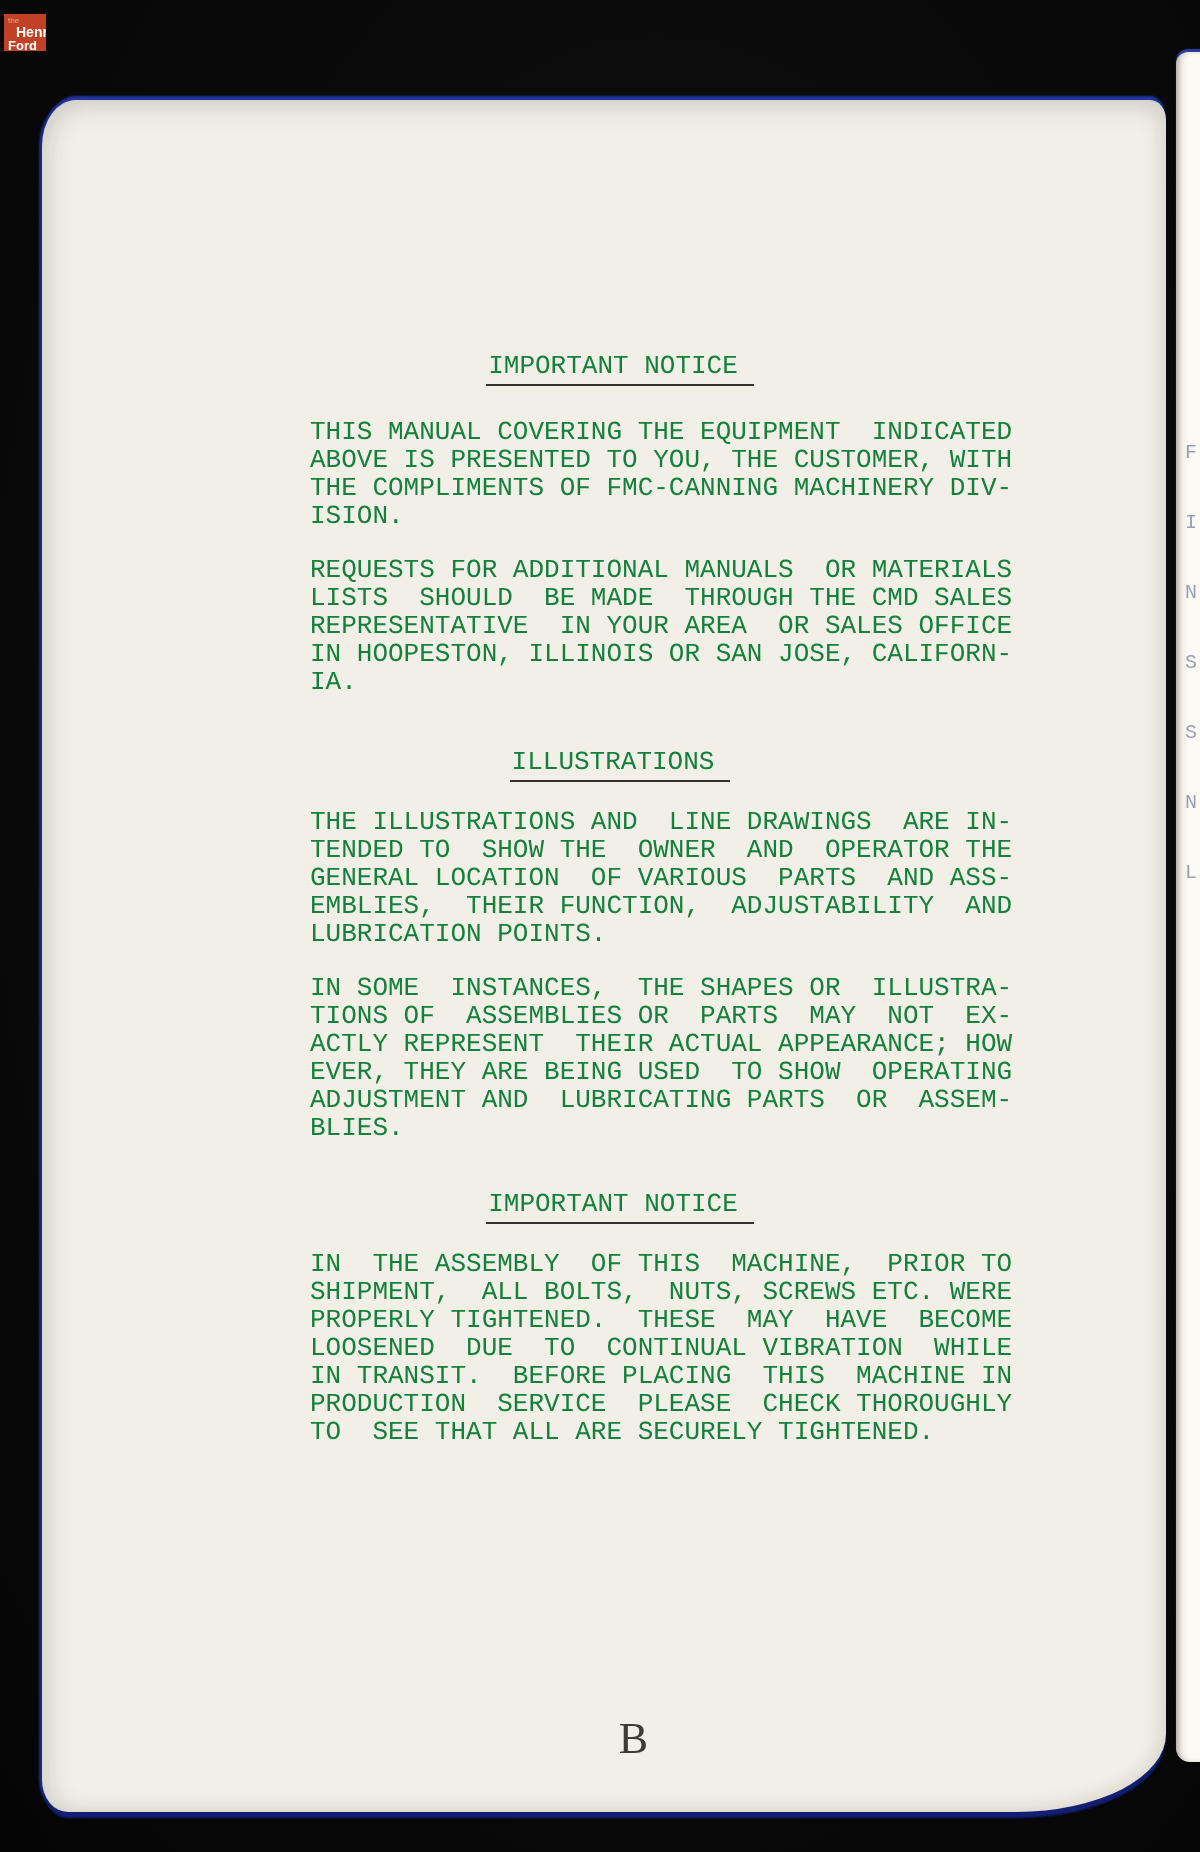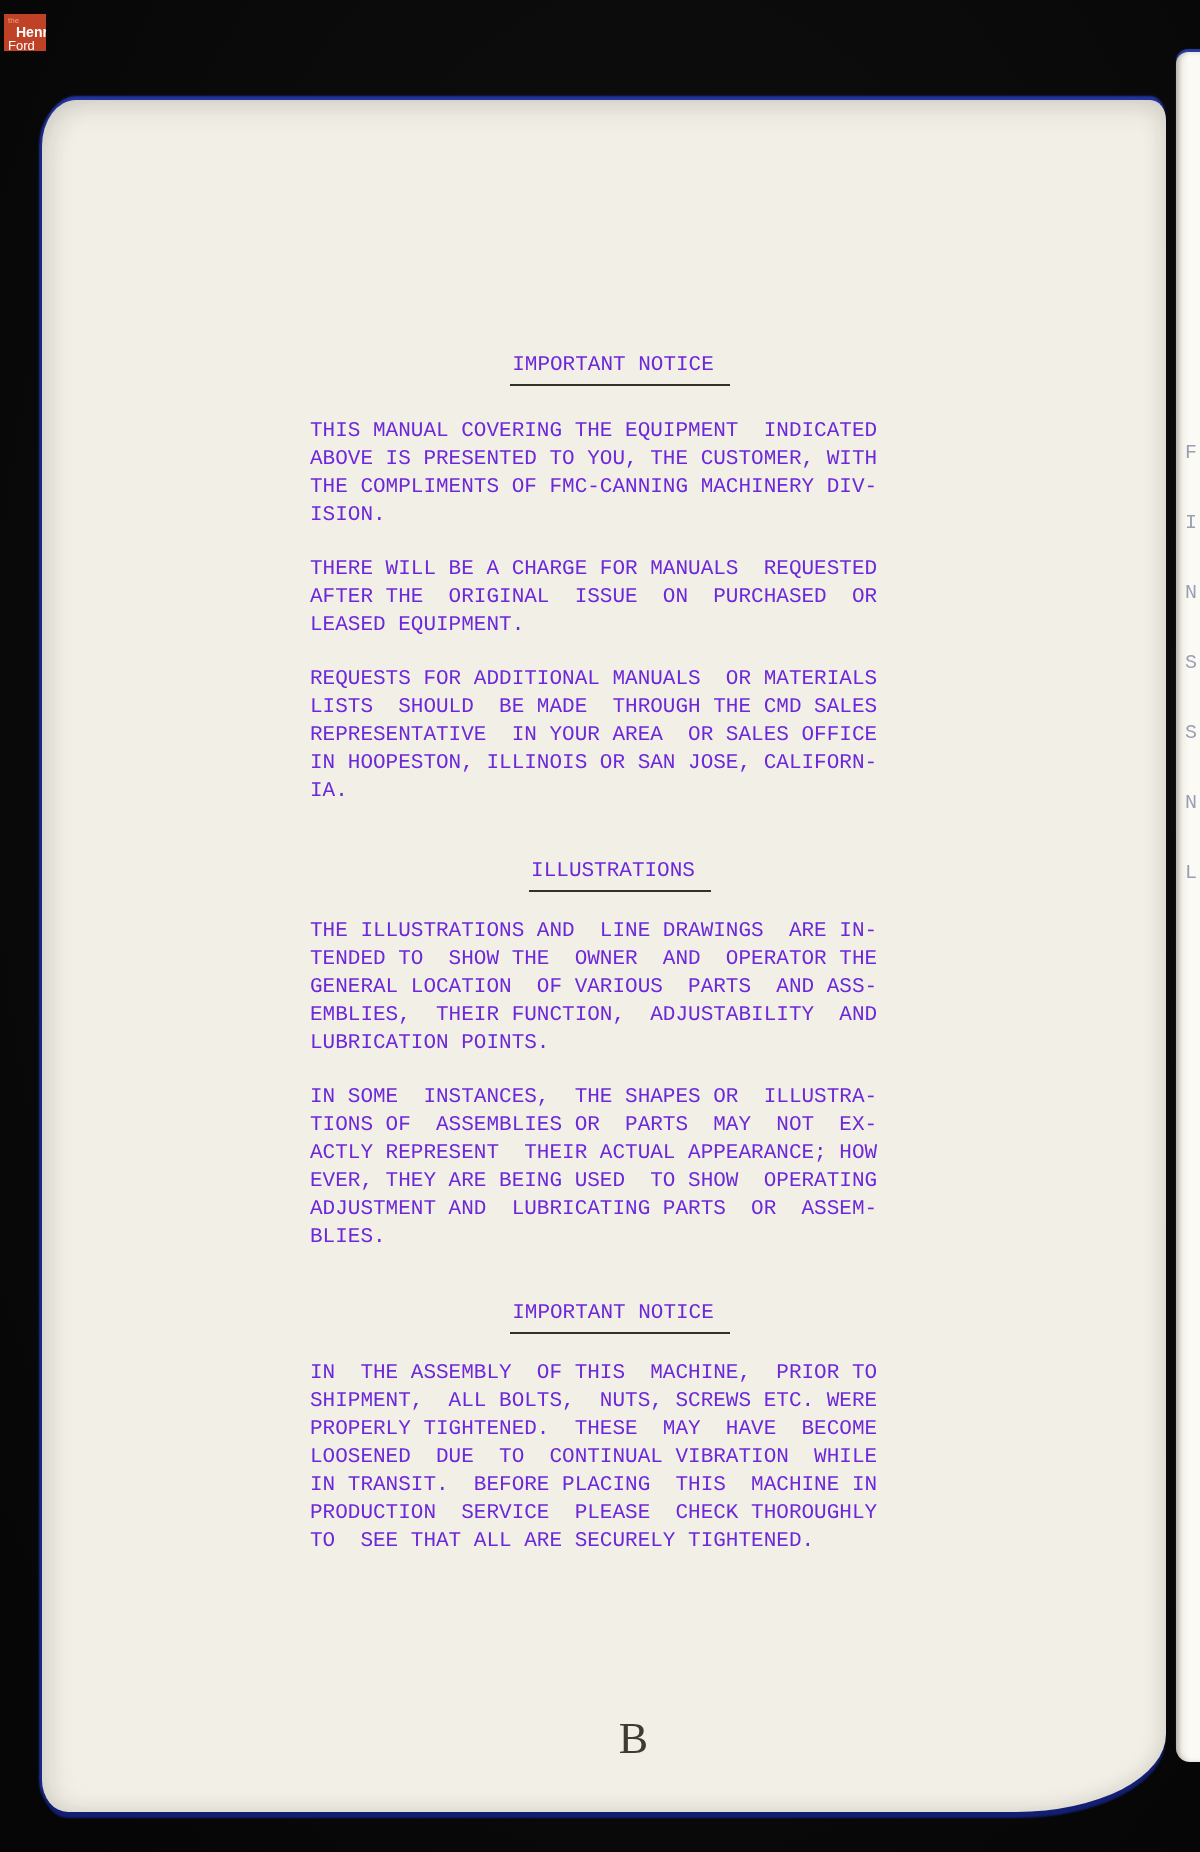--- a/index.html
+++ b/index.html
@@ -21,21 +21,21 @@
       0 -5px 2px -1px #23349c,
       0 7px 2px -1px #131f72,
       -4px 0 2px -1px #1c2a88,
       inset 10px 0 24px rgba(40,40,40,0.10),
       inset -8px 0 20px rgba(40,40,40,0.06),
       inset 0 14px 26px rgba(50,50,50,0.06);
   }
   
   .text-col{
     position:absolute;left:268px;top:252px;width:620px;
-    color:#6d28d9;font-size:21px;line-height:28px;
+    color:#15803d;font-size:26px;line-height:28px;
     text-rendering:geometricPrecision;
   }
   .tw-heading{
     text-align:center;margin:0 0 32px 0;white-space:pre;
   }
   .tw-heading .u{
     display:inline-block;border-bottom:2.5px solid #33312b;
     padding:0 16px 4px 2px;
   }
   .tw-para{white-space:pre;margin:0 0 26px 0;}
@@ -50,21 +50,21 @@
   }
   
   .logo{
     position:absolute;left:4px;top:14px;width:42px;height:37px;
     background:#bf4226;color:#fff;overflow:hidden;
     font-family:"Liberation Sans","DejaVu Sans",sans-serif;
     padding:2px 0 0 3px;box-sizing:border-box;line-height:1;
   }
   .logo .the{display:block;font-size:8px;color:#eda27f;margin:1px 0 0 1px;}
   .logo .henry{display:block;font-size:14px;font-weight:bold;margin:0 0 0 9px;letter-spacing:0;}
-  .logo .ford{display:block;font-size:13px;font-weight:normal;margin:0 0 0 1px;}
+  .logo .ford{display:block;font-size:13px;font-weight:bold;margin:0 0 0 1px;}
   
   .next-page{
     position:absolute;left:1176px;top:52px;width:26px;height:1710px;
     background:linear-gradient(90deg,#d6d3c6 0px,#f2f0e8 6px,#fbfaf4 13px,#fbfaf4 100%);
     border-radius:12px 0 0 14px;
     box-shadow:0 -3px 1px 0 #2a3da0, inset 3px 0 4px rgba(90,90,90,0.25);
     overflow:hidden;
   }
   .frag{
     position:absolute;left:9px;width:30px;
@@ -87,23 +87,20 @@
 
     <div class="text-col">
 
       <div class="tw-heading"><span class="u">IMPORTANT NOTICE</span></div>
 
       <div class="tw-para">THIS MANUAL COVERING THE EQUIPMENT  INDICATED
 ABOVE IS PRESENTED TO YOU, THE CUSTOMER, WITH
 THE COMPLIMENTS OF FMC-CANNING MACHINERY DIV-
 ISION.</div>
 
-      <div class="tw-para">THERE WILL BE A CHARGE FOR MANUALS  REQUESTED
-AFTER THE  ORIGINAL  ISSUE  ON  PURCHASED  OR
-LEASED EQUIPMENT.</div>
 
       <div class="tw-para">REQUESTS FOR ADDITIONAL MANUALS  OR MATERIALS
 LISTS  SHOULD  BE MADE  THROUGH THE CMD SALES
 REPRESENTATIVE  IN YOUR AREA  OR SALES OFFICE
 IN HOOPESTON, ILLINOIS OR SAN JOSE, CALIFORN-
 IA.</div>
 
       <div class="tw-heading mid"><span class="u">ILLUSTRATIONS</span></div>
 
       <div class="tw-para">THE ILLUSTRATIONS AND  LINE DRAWINGS  ARE IN-

